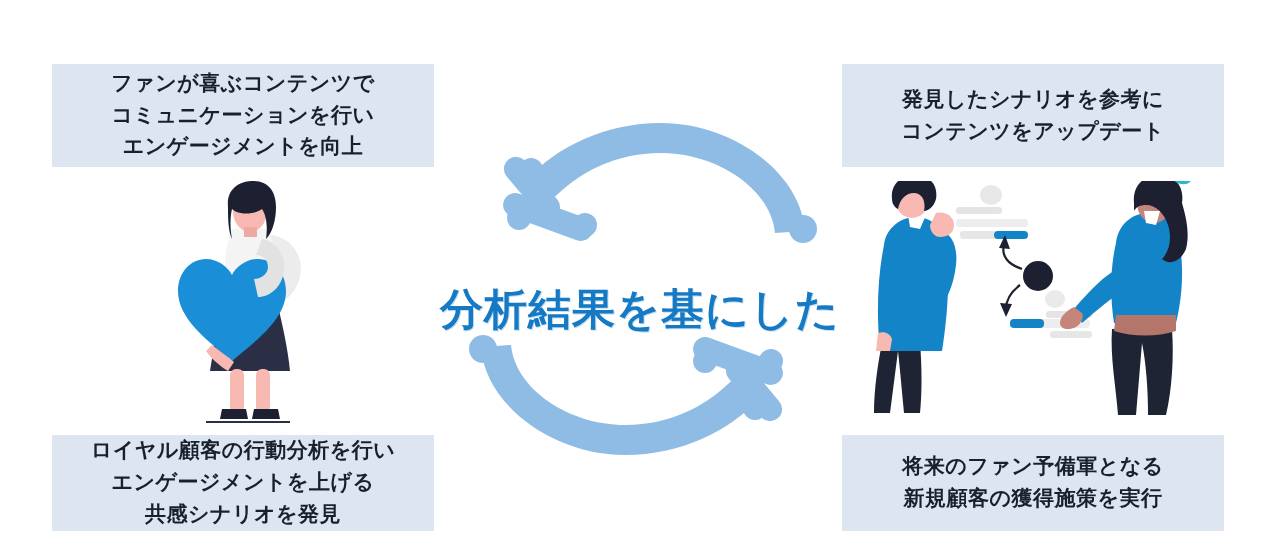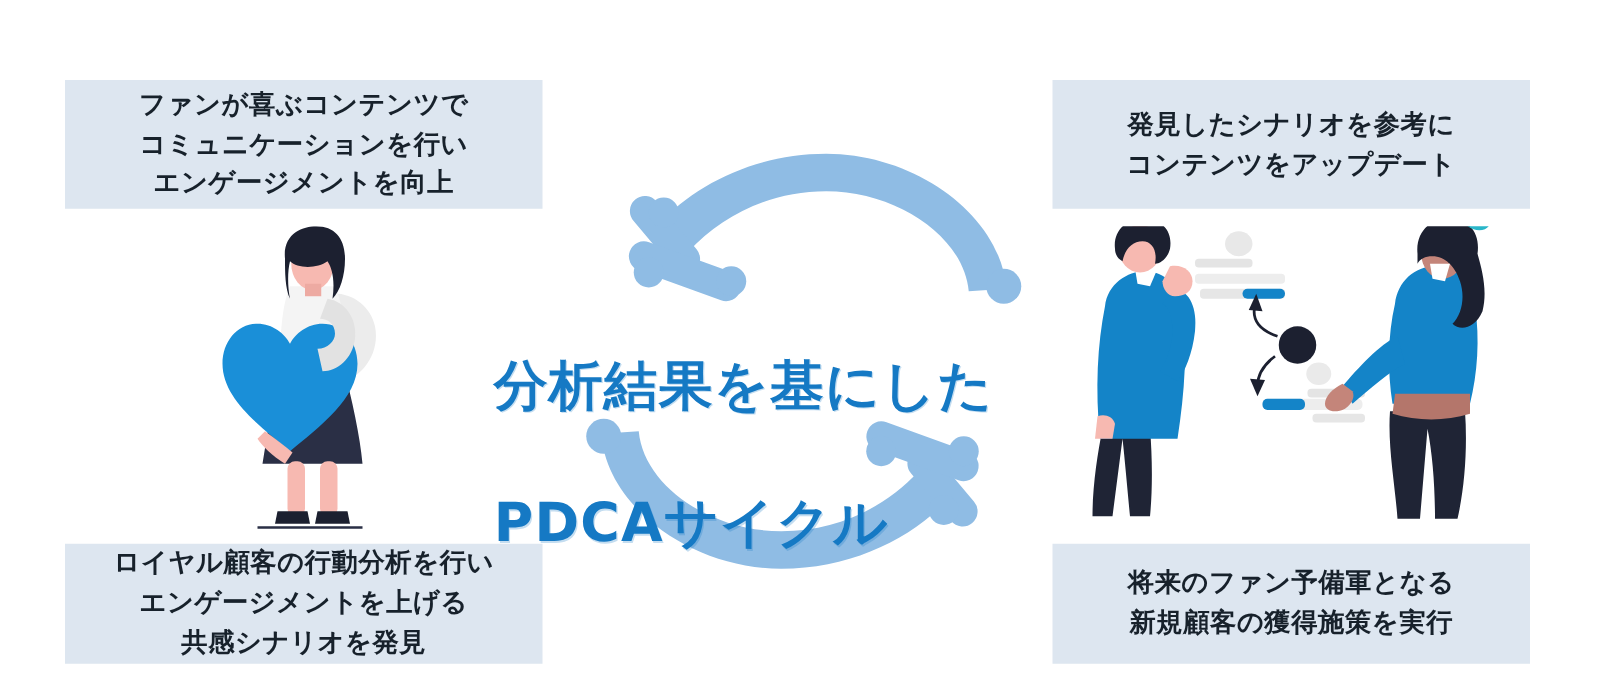--- a/index.html
+++ b/index.html
@@ -30,21 +30,21 @@
     font-family:"DejaVu Sans","Liberation Sans",sans-serif;
   }
   #box-tl{left:52px;top:43px;width:382px;height:103px;}
   #box-bl{left:52px;top:414px;width:382px;height:96px;}
   #box-tr{left:842px;top:43px;width:382px;height:103px;}
   #box-br{left:842px;top:414px;width:382px;height:96px;}
 
   
   #center-title{
     position:absolute;left:395px;top:206px;width:490px;
-    text-align:left;
+    text-align:center;
     color:#1579c4;
     font-size:43px;
     font-weight:700;
     line-height:1.28;
     letter-spacing:1px;
     white-space:pre-line;
     font-family:"DejaVu Sans","Liberation Sans",sans-serif;
     text-shadow:1px 1px 0 rgba(21,121,196,.25);
   }
 
@@ -111,21 +111,20 @@
       <path d="M238,248 L308,248 A12,12 0 0 1 308,272 L238,272 A12,12 0 0 1 238,248 Z" transform="rotate(20 273 260)"></path>
       <circle cx="18" cy="248" r="14"></circle>
       <circle cx="290" cy="307" r="12"></circle>
       <circle cx="240" cy="260" r="12"></circle>
       <circle cx="306" cy="260" r="12"></circle>
     </g>
   </svg>
 
   <div id="center-title">
     <div>分析結果を基にした</div>
-    <div>PDCAサイクル</div>
   </div>
 
   <svg class="illus" id="illus-left" viewBox="0 0 200 245">
 
     <rect x="56" y="240" width="84" height="2" fill="#2a2f45"></rect>
 
     <path d="M108,55 C128,50 146,62 150,80 C154,100 142,118 126,124 L116,104 C126,100 132,90 128,80 C124,70 112,68 106,72 Z" fill="#ececec"></path>
 
     <path d="M74,110 L124,110 C132,140 138,168 140,190 L60,190 C64,166 68,138 74,110 Z" fill="#2a2f45"></path>
 

